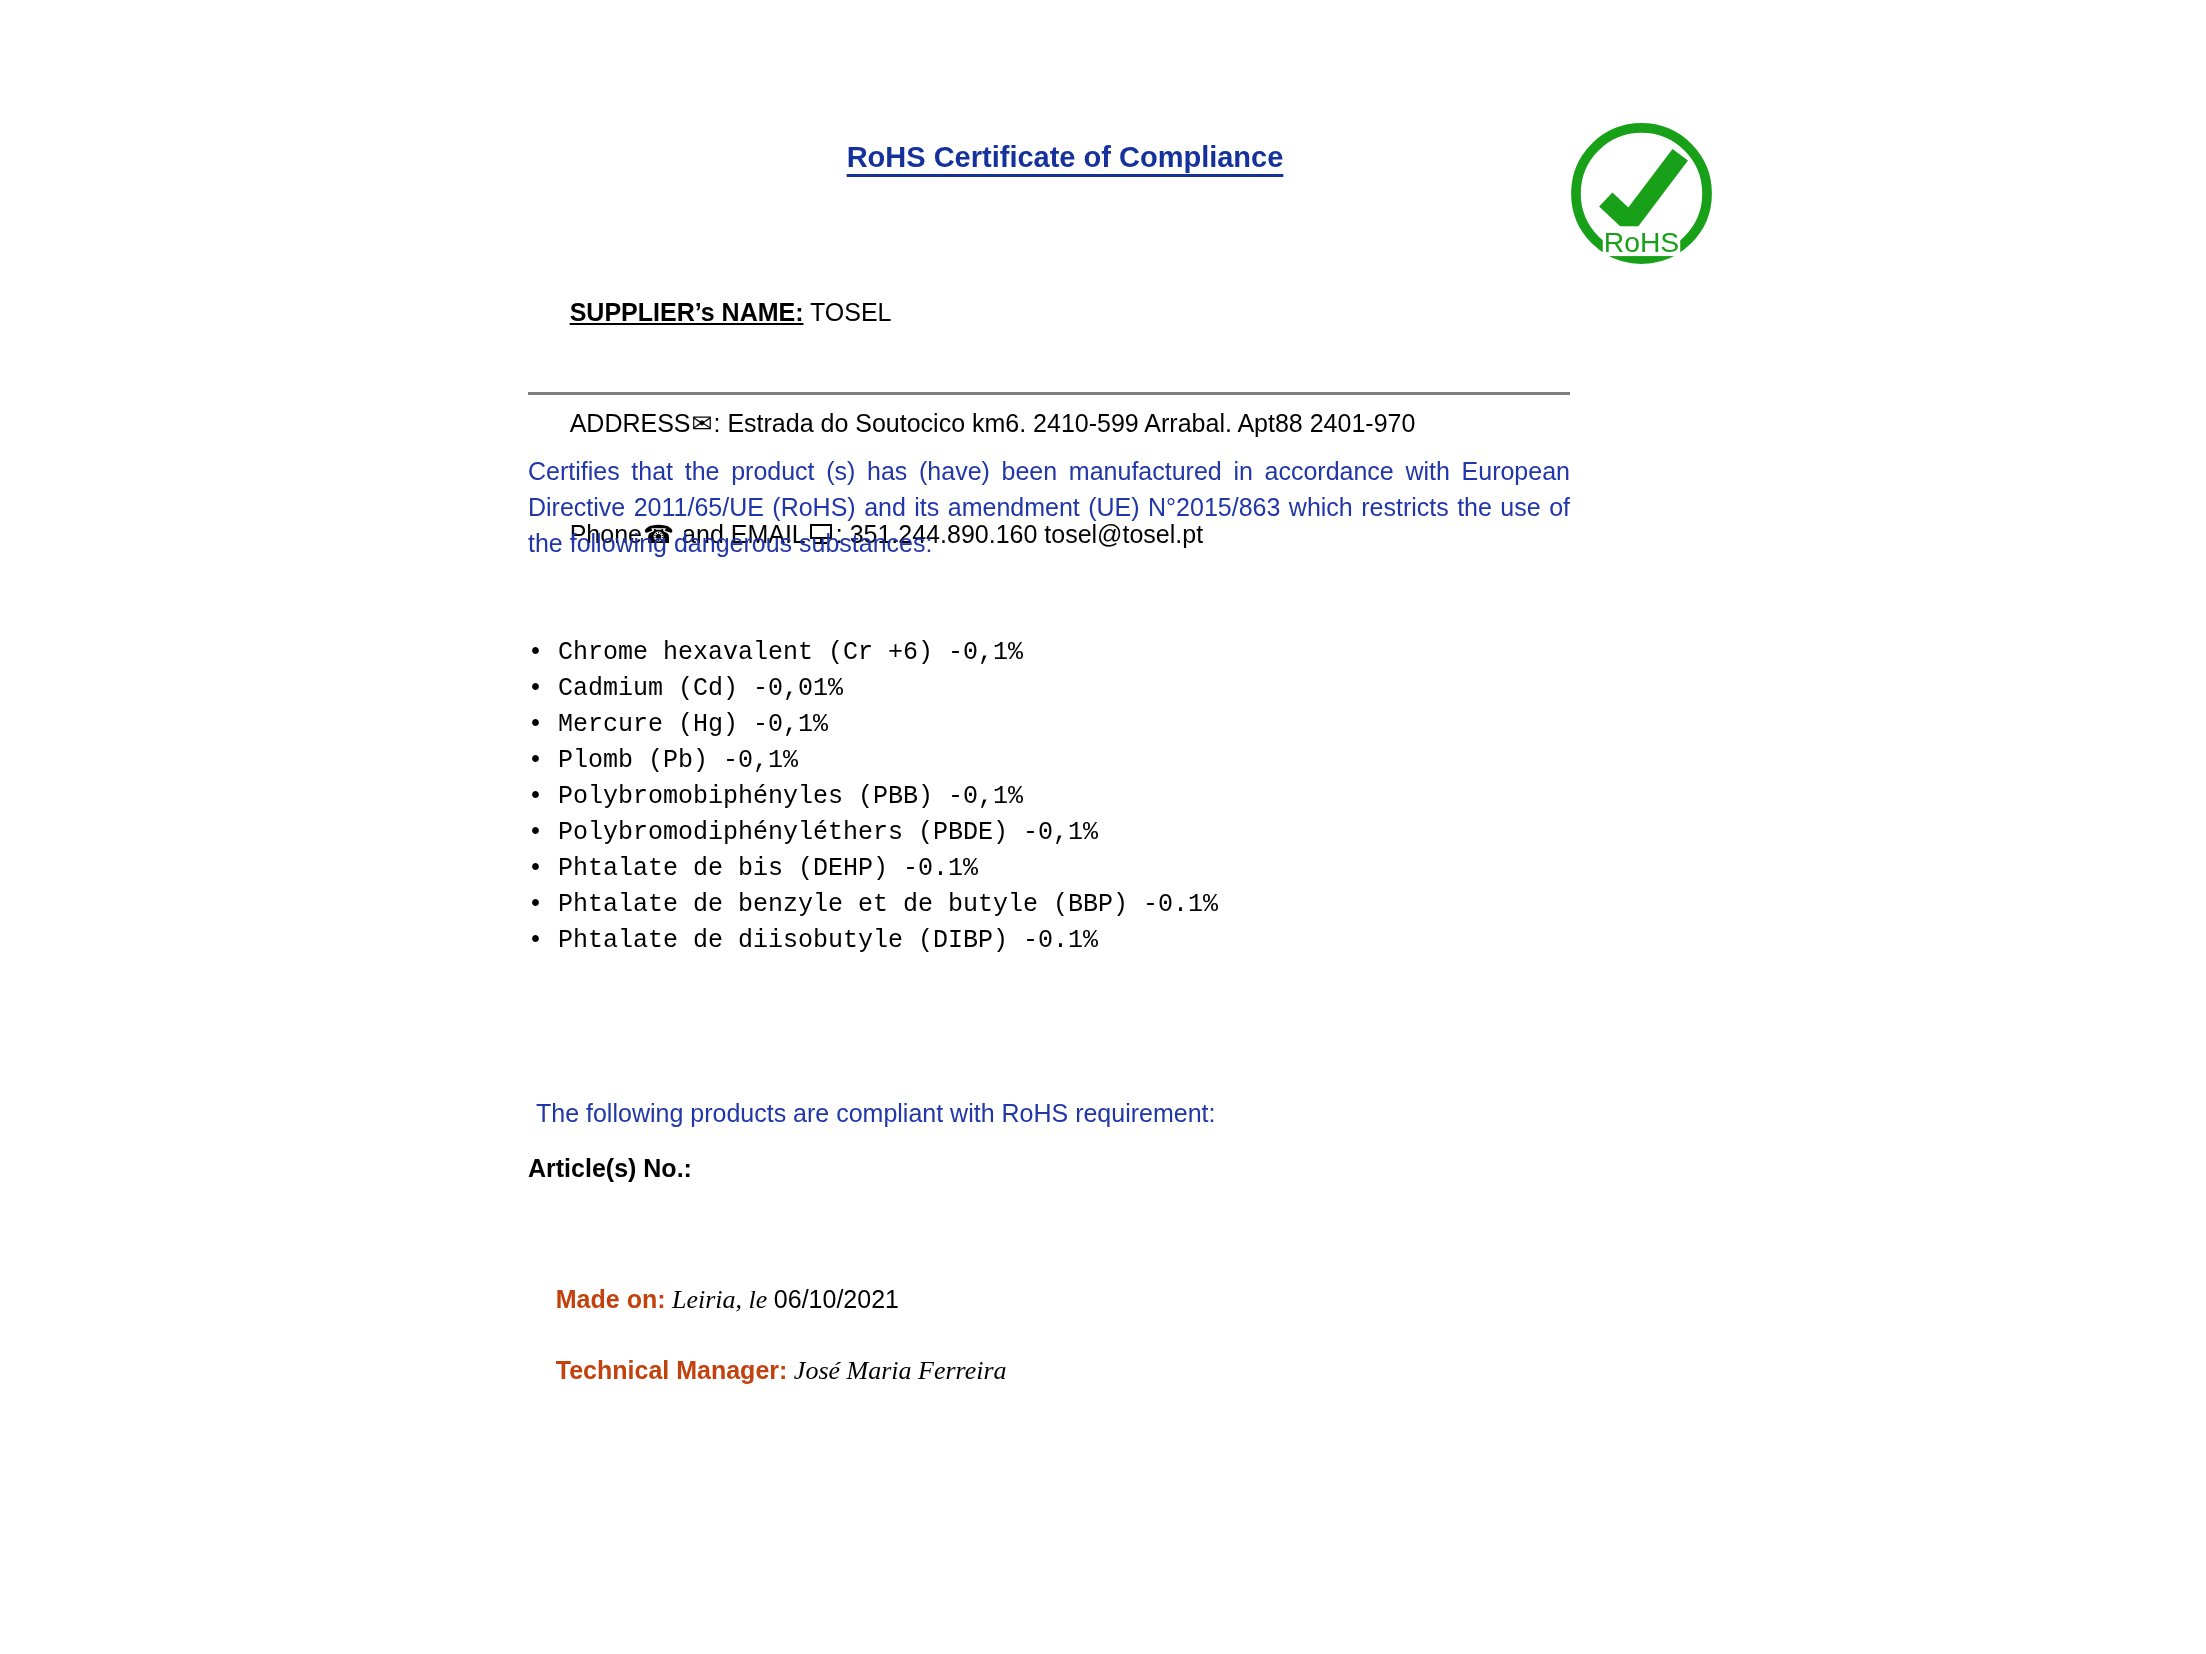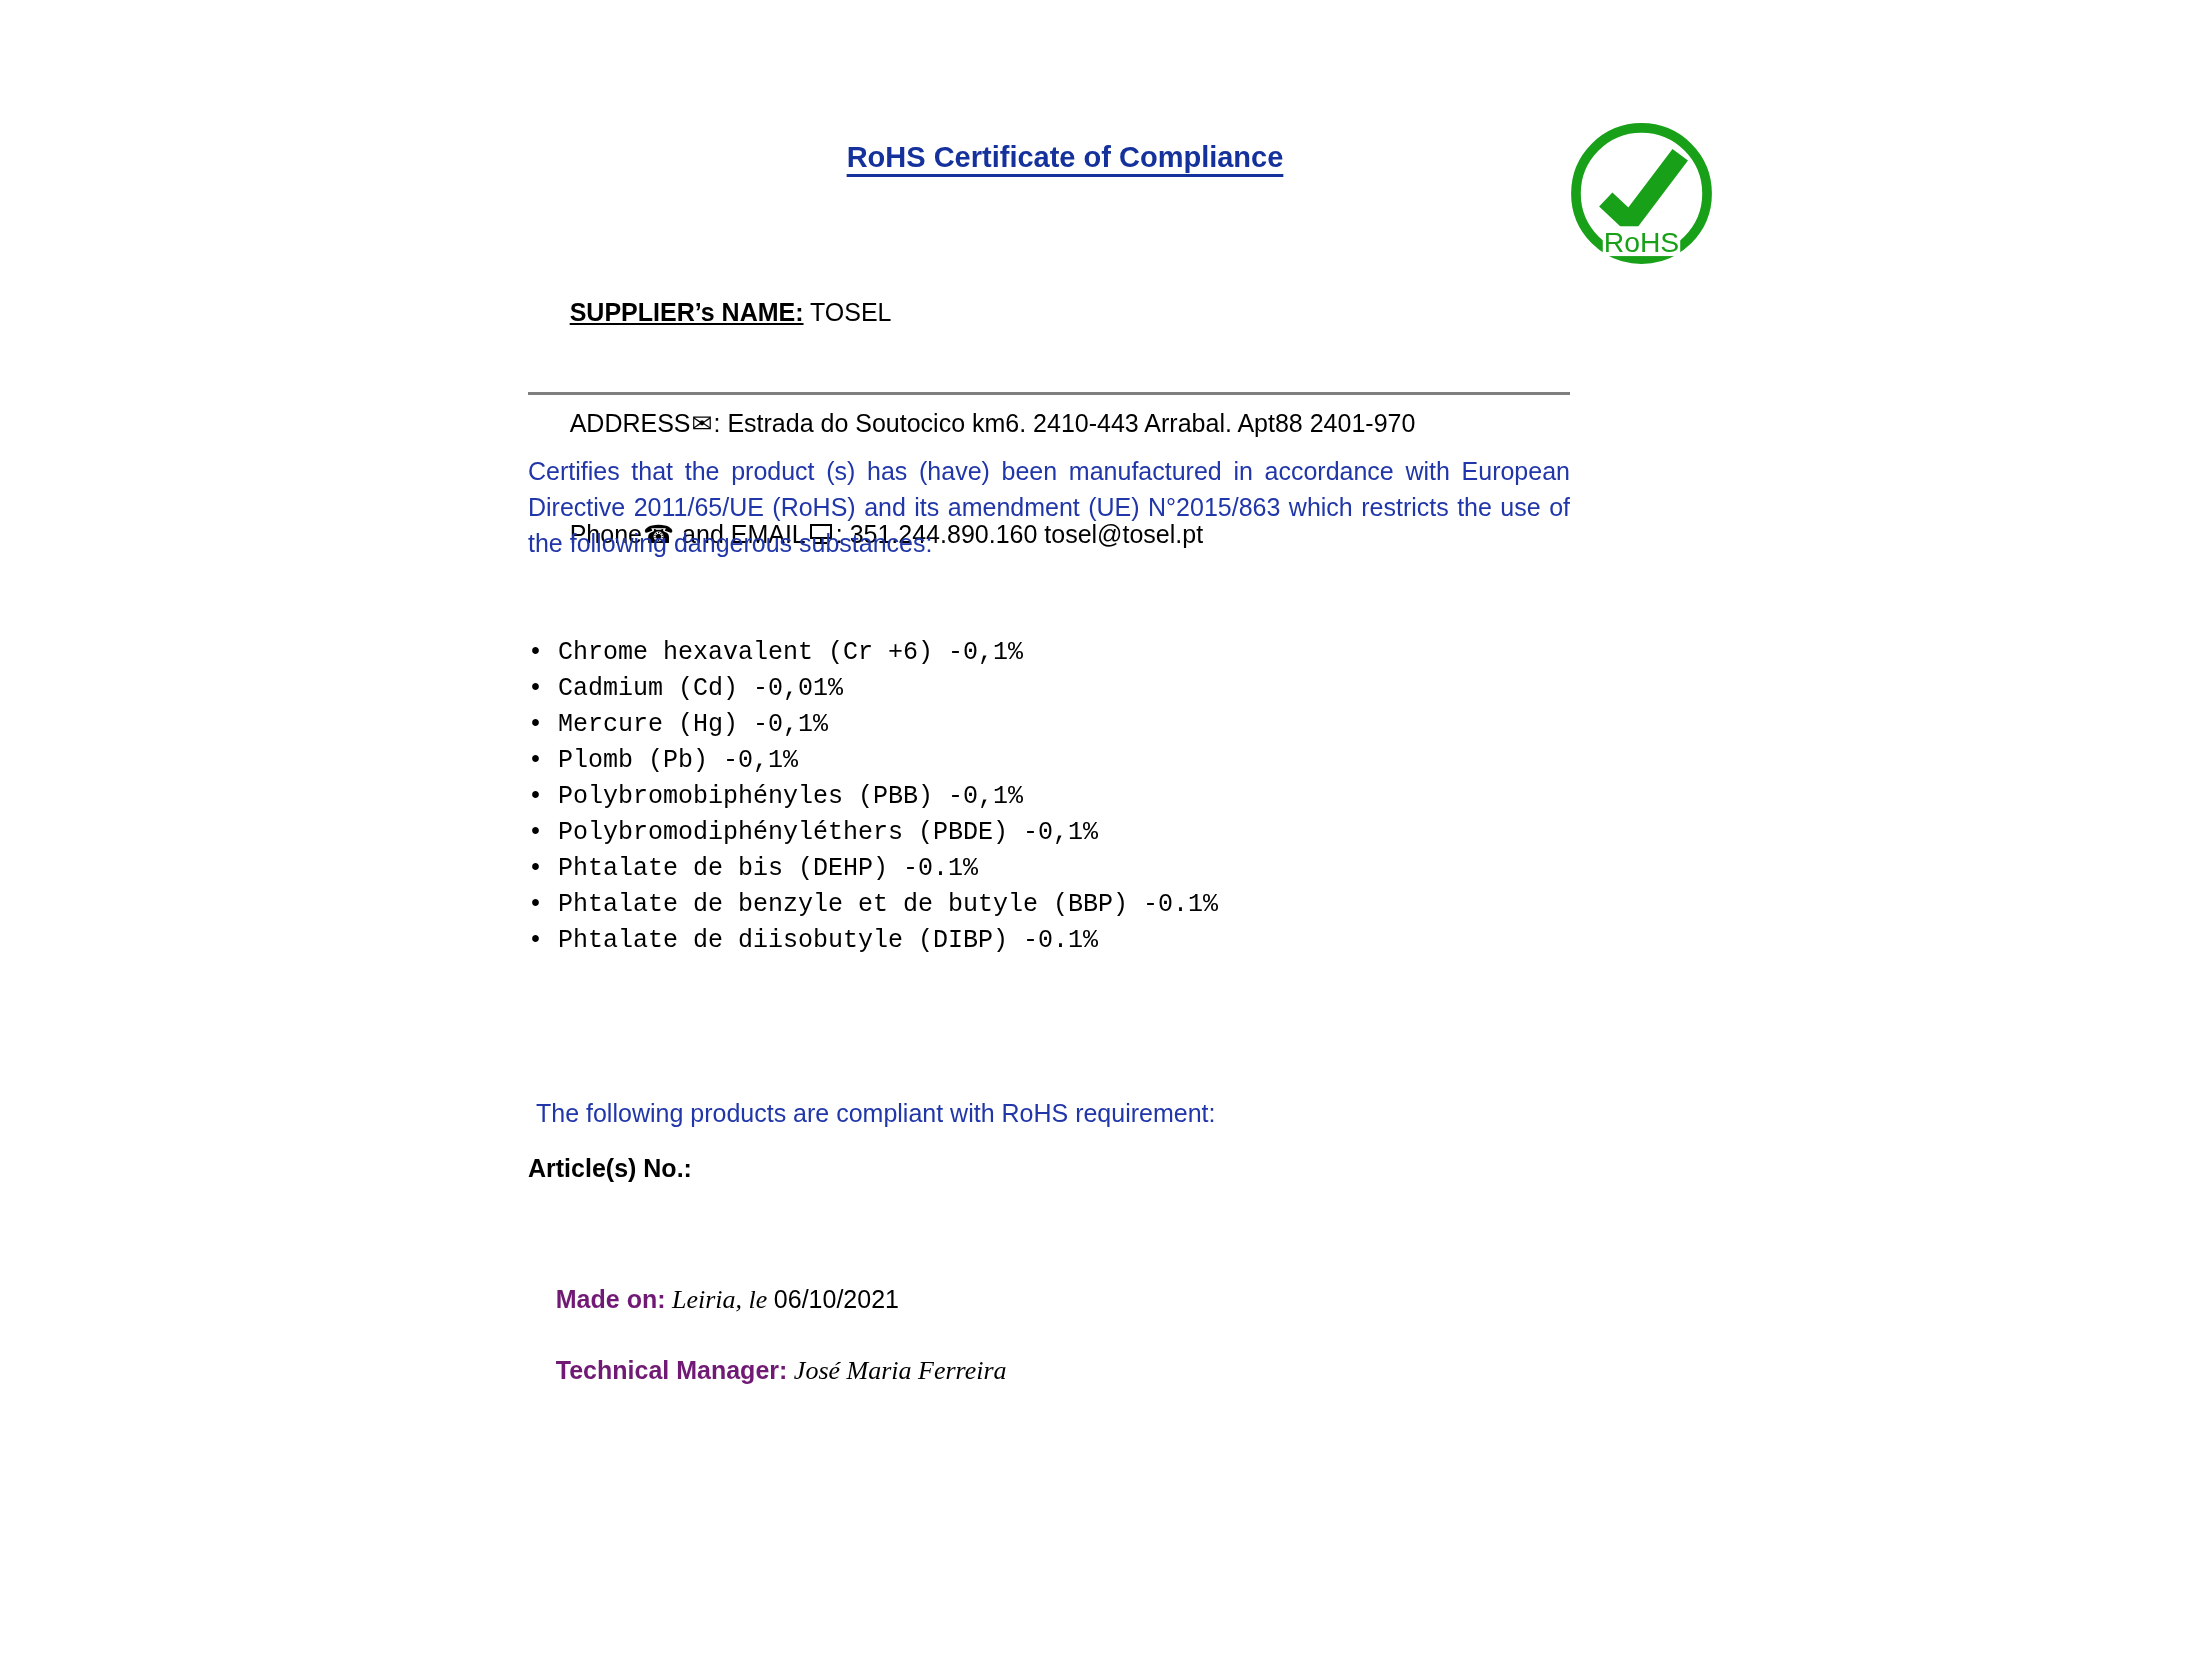--- a/index.html
+++ b/index.html
@@ -62,21 +62,21 @@
   
   .compliance { position: absolute; left: 528px; top: 1091px; margin: 8px; font-size: 25px; color: #2136a8; }
   .article    { position: absolute; left: 528px; top: 1154px; margin: 0; font-size: 25px; color: #000; font-weight: bold; }
 
   .made-on, .tech-manager {
     position: absolute; left: 528px; margin: 0;
     font-size: 25px; white-space: pre-wrap;
   }
   .made-on { top: 1256px; }
   .tech-manager { top: 1327px; }
-  .label-blue { font-weight: bold; color: #701a75; }
+  .label-blue { font-weight: bold; color: #c2410c; }
   .serif-italic { font-family: Liberation Serif, serif; font-style: italic; font-size: 26px; }
 
   
   .signature { position: absolute; left: 535px; top: 1393px; width: 224px; height: 169px; }
   .signature svg { position: absolute; left: 0; top: 0; width: 100%; height: 100%; }
   .sig-text {
     position: absolute; left: 50px; top: 48px;
     font-family: "Liberation Serif", serif;
     font-size: 14.4px; line-height: 18px;
     color: #1a1a1a;
@@ -97,21 +97,21 @@
       <rect x="24" y="72" width="52" height="20" fill="#ffffff"></rect>
       <text x="50" y="89" text-anchor="middle" font-size="19" fill="#18a018">RoHS</text>
     </svg>
   </div>
 
   <div class="supplier">
     <div class="line">
       <span class="bold-underline">SUPPLIER’s NAME:</span><span> TOSEL</span>
     </div>
     <div class="line">
-      <span>ADDRESS</span><span class="icon-glyph">✉</span><span>: Estrada do Soutocico km6. 2410-443 Arrabal. Apt88 2401-970</span>
+      <span>ADDRESS</span><span class="icon-glyph">✉</span><span>: Estrada do Soutocico km6. 2410-599 Arrabal. Apt88 2401-970</span>
     </div>
     <div class="line">
       <span>Phone</span><span class="icon-glyph">☎</span><span> and EMAIL</span><svg class="computer-icon-svg" width="26" height="24" viewBox="0 0 26 24">
           <rect x="3" y="3" width="20" height="13" fill="none" stroke="#000000" stroke-width="2"></rect>
           <line x1="7" y1="21" x2="19" y2="21" stroke="#000000" stroke-width="2"></line>
           <line x1="13" y1="16" x2="13" y2="20" stroke="#000000" stroke-width="2"></line>
         </svg><span>: 351.244.890.160 tosel@tosel.pt</span>
     </div>
   </div>
 

